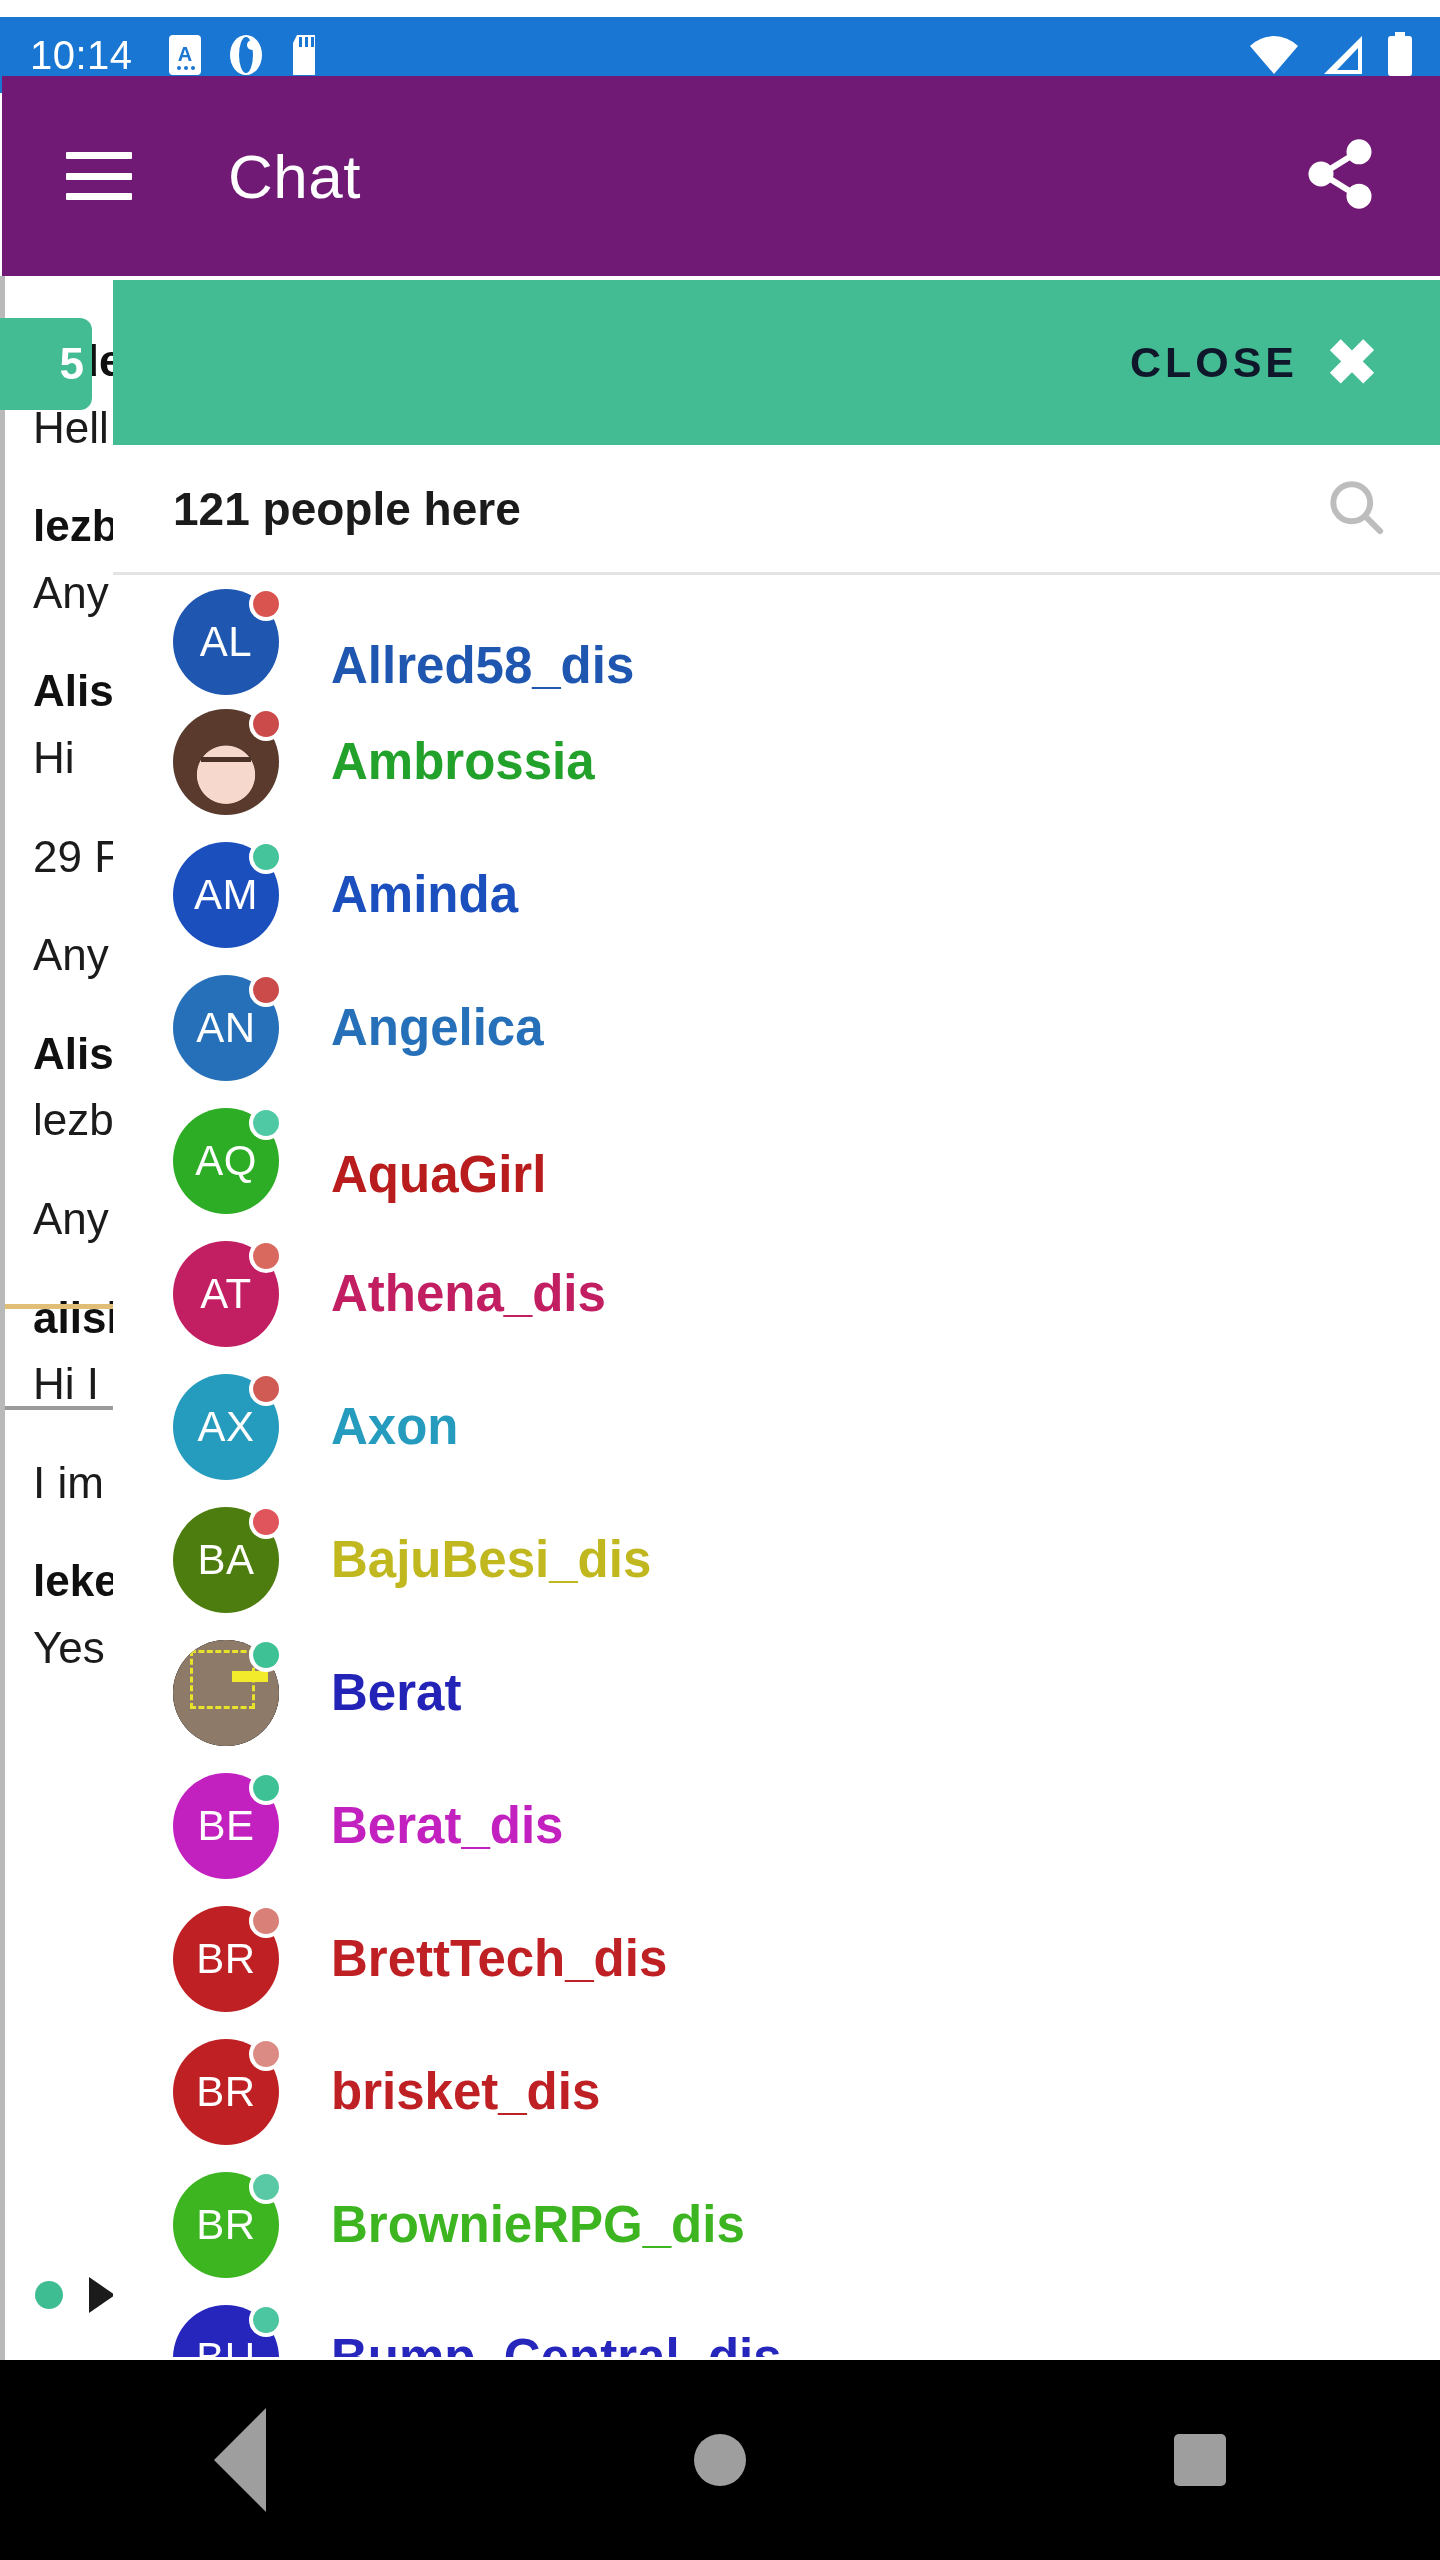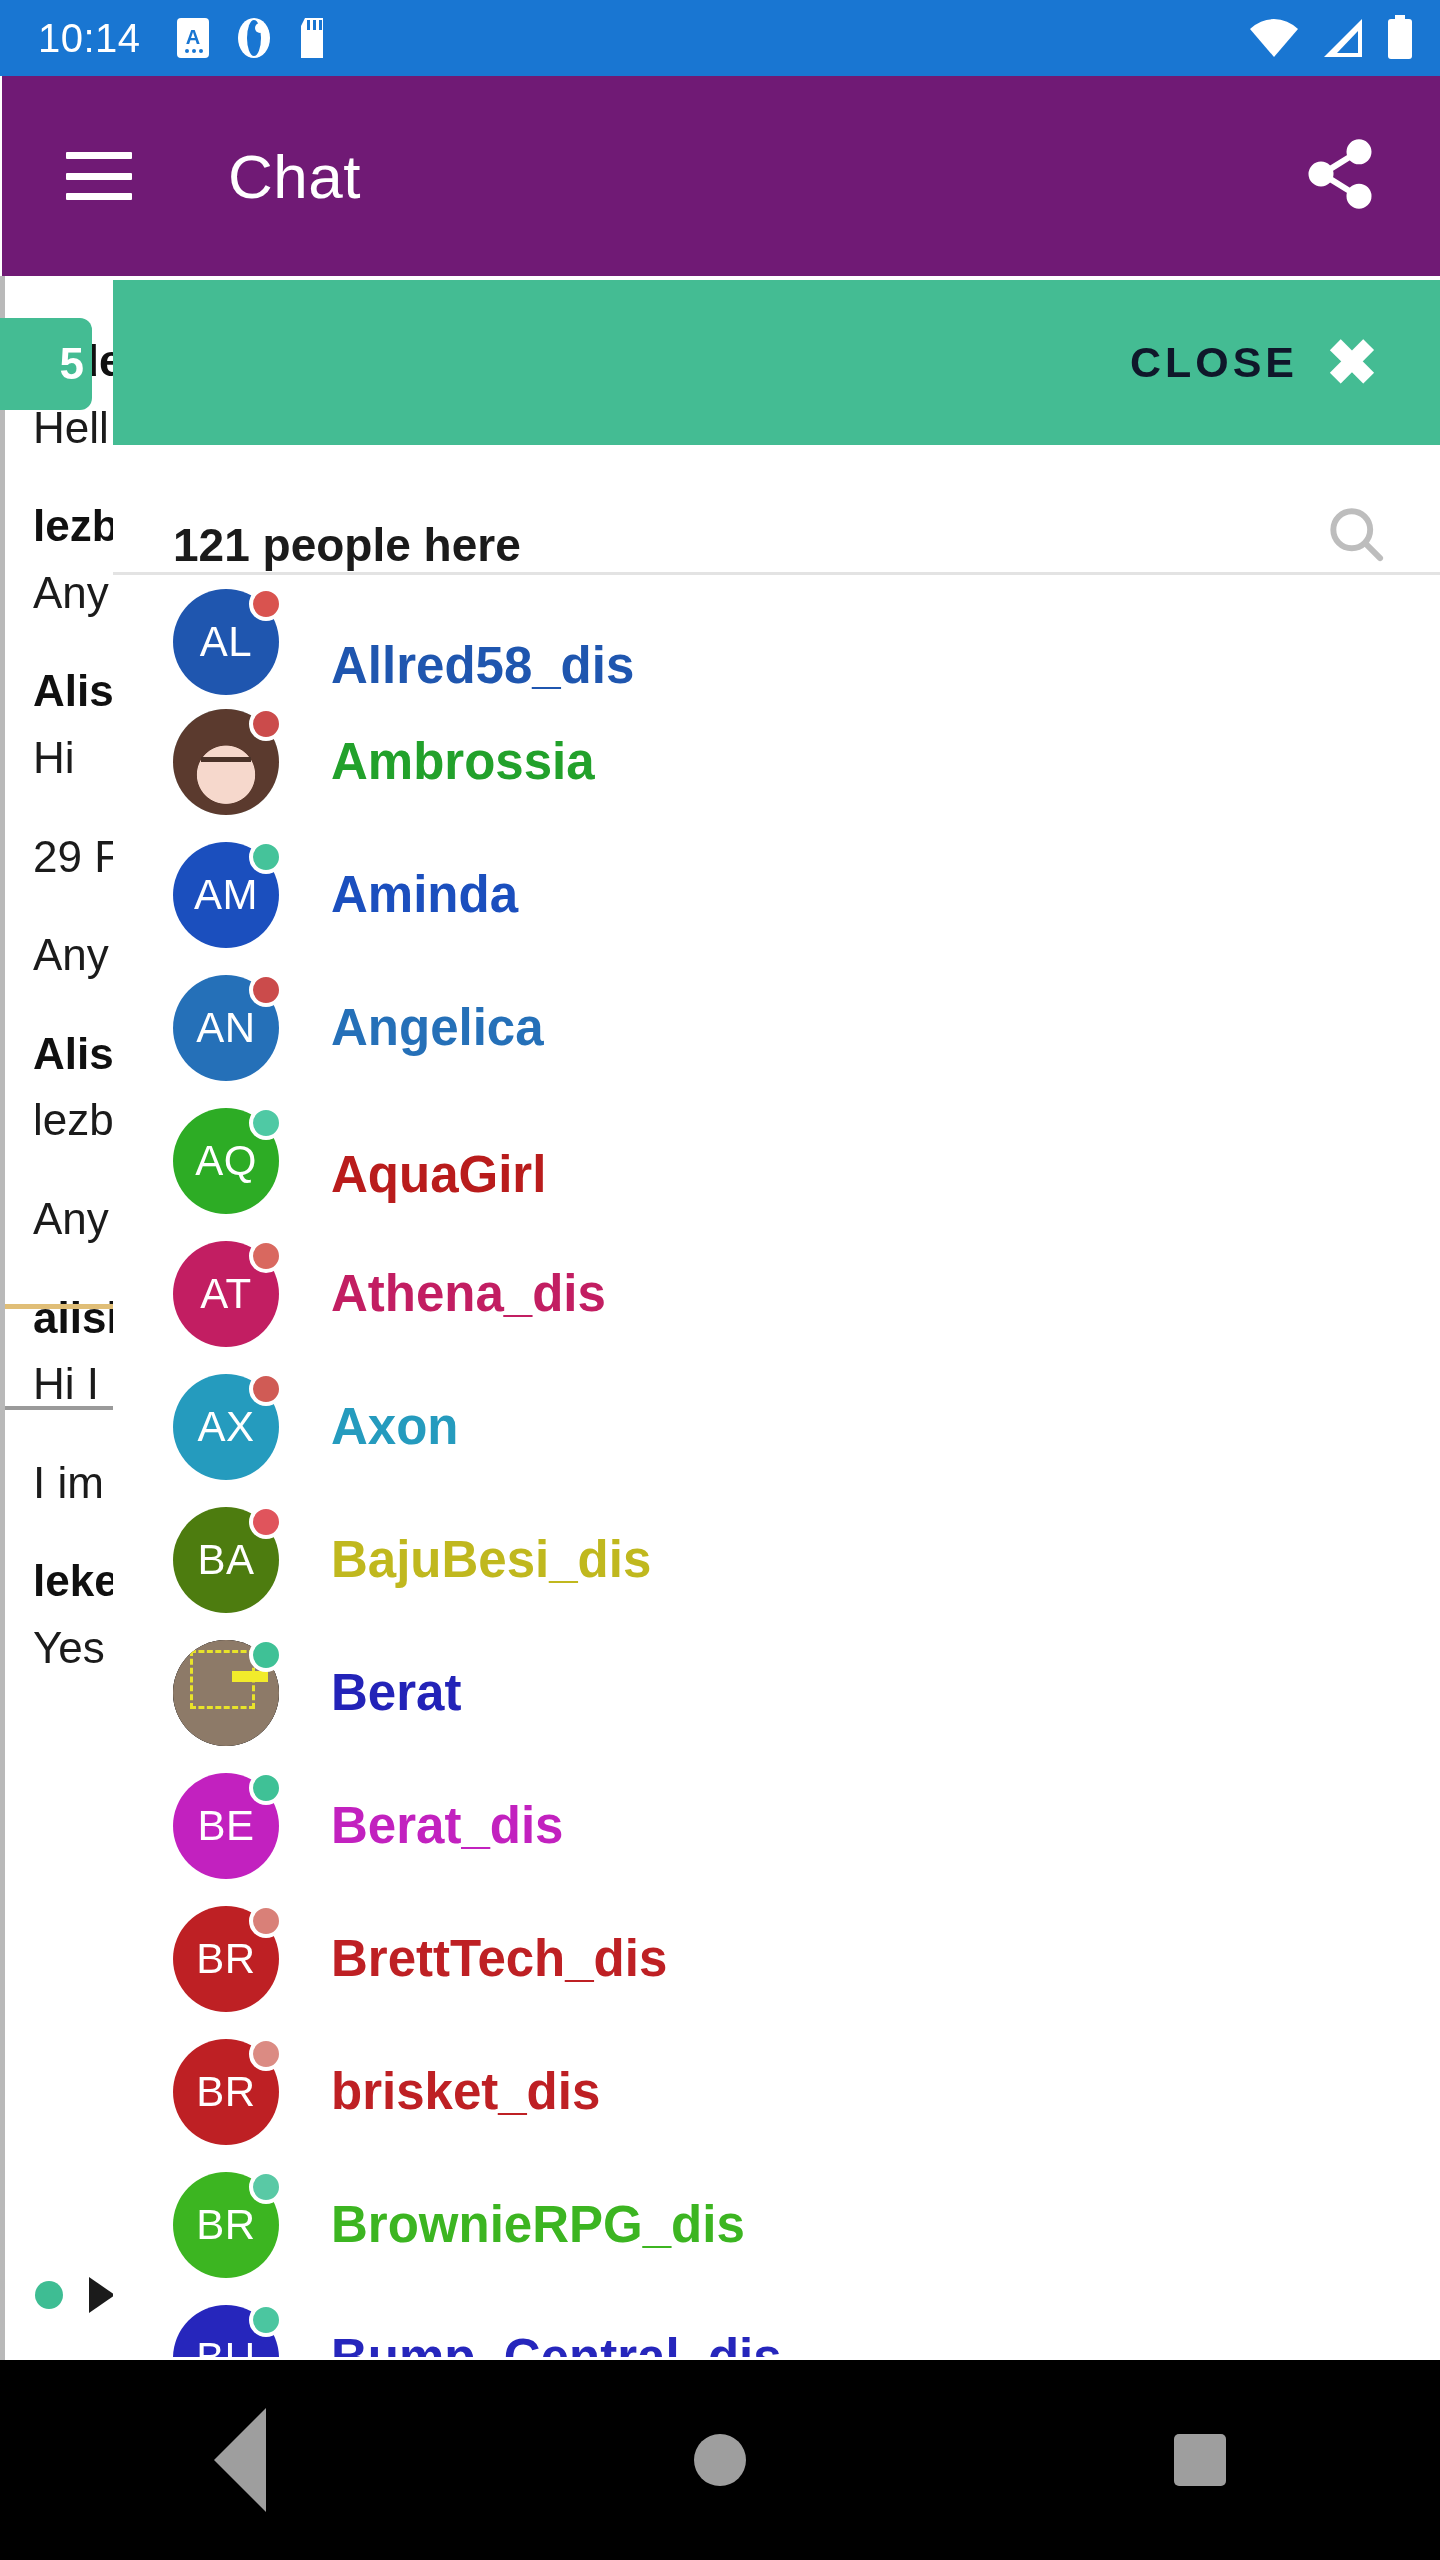--- a/index.html
+++ b/index.html
@@ -11,25 +11,25 @@
   }
   #screen {
     position: relative;
     width: 1440px; height: 2560px;
     background: #ffffff;
     overflow: hidden;
   }
 
   
   #statusbar {
-    position: absolute; left: 0; top: 0;
+    position: absolute; left: 0; top: 17px;
     width: 1440px; height: 76px;
     background: #1976D2;
     display: flex; align-items: center;
-    padding: 0 26px 0 38px;
+    padding: 0 26px 0 30px;
   }
   #status-clock {
     color: #ffffff; font-size: 40px; font-weight: 400;
     letter-spacing: 0.5px; line-height: 1;
   }
   .status-left-icons { display: flex; align-items: center; gap: 22px; margin-left: 34px; }
   .status-right { margin-left: auto; display: flex; align-items: center; gap: 20px; }
   .sicon { display: block; }
 
   
@@ -128,21 +128,21 @@
 
   
   #people-panel {
     position: absolute; left: 113px; top: 445px;
     width: 1327px; height: 1915px;
     background: #ffffff;
     overflow: hidden;
   }
   #people-header {
     height: 130px;
-    display: flex; align-items: flex-end;
+    display: flex; align-items: center;
     padding: 0 50px 0 60px;
     border-bottom: 3px solid #e3e3e3;
   }
   #people-count {
     font-size: 46px; font-weight: bold; color: #1b1b1b;
   }
   #search-btn { margin-left: auto; }
 
   #people-list {
     height: 1782px;

